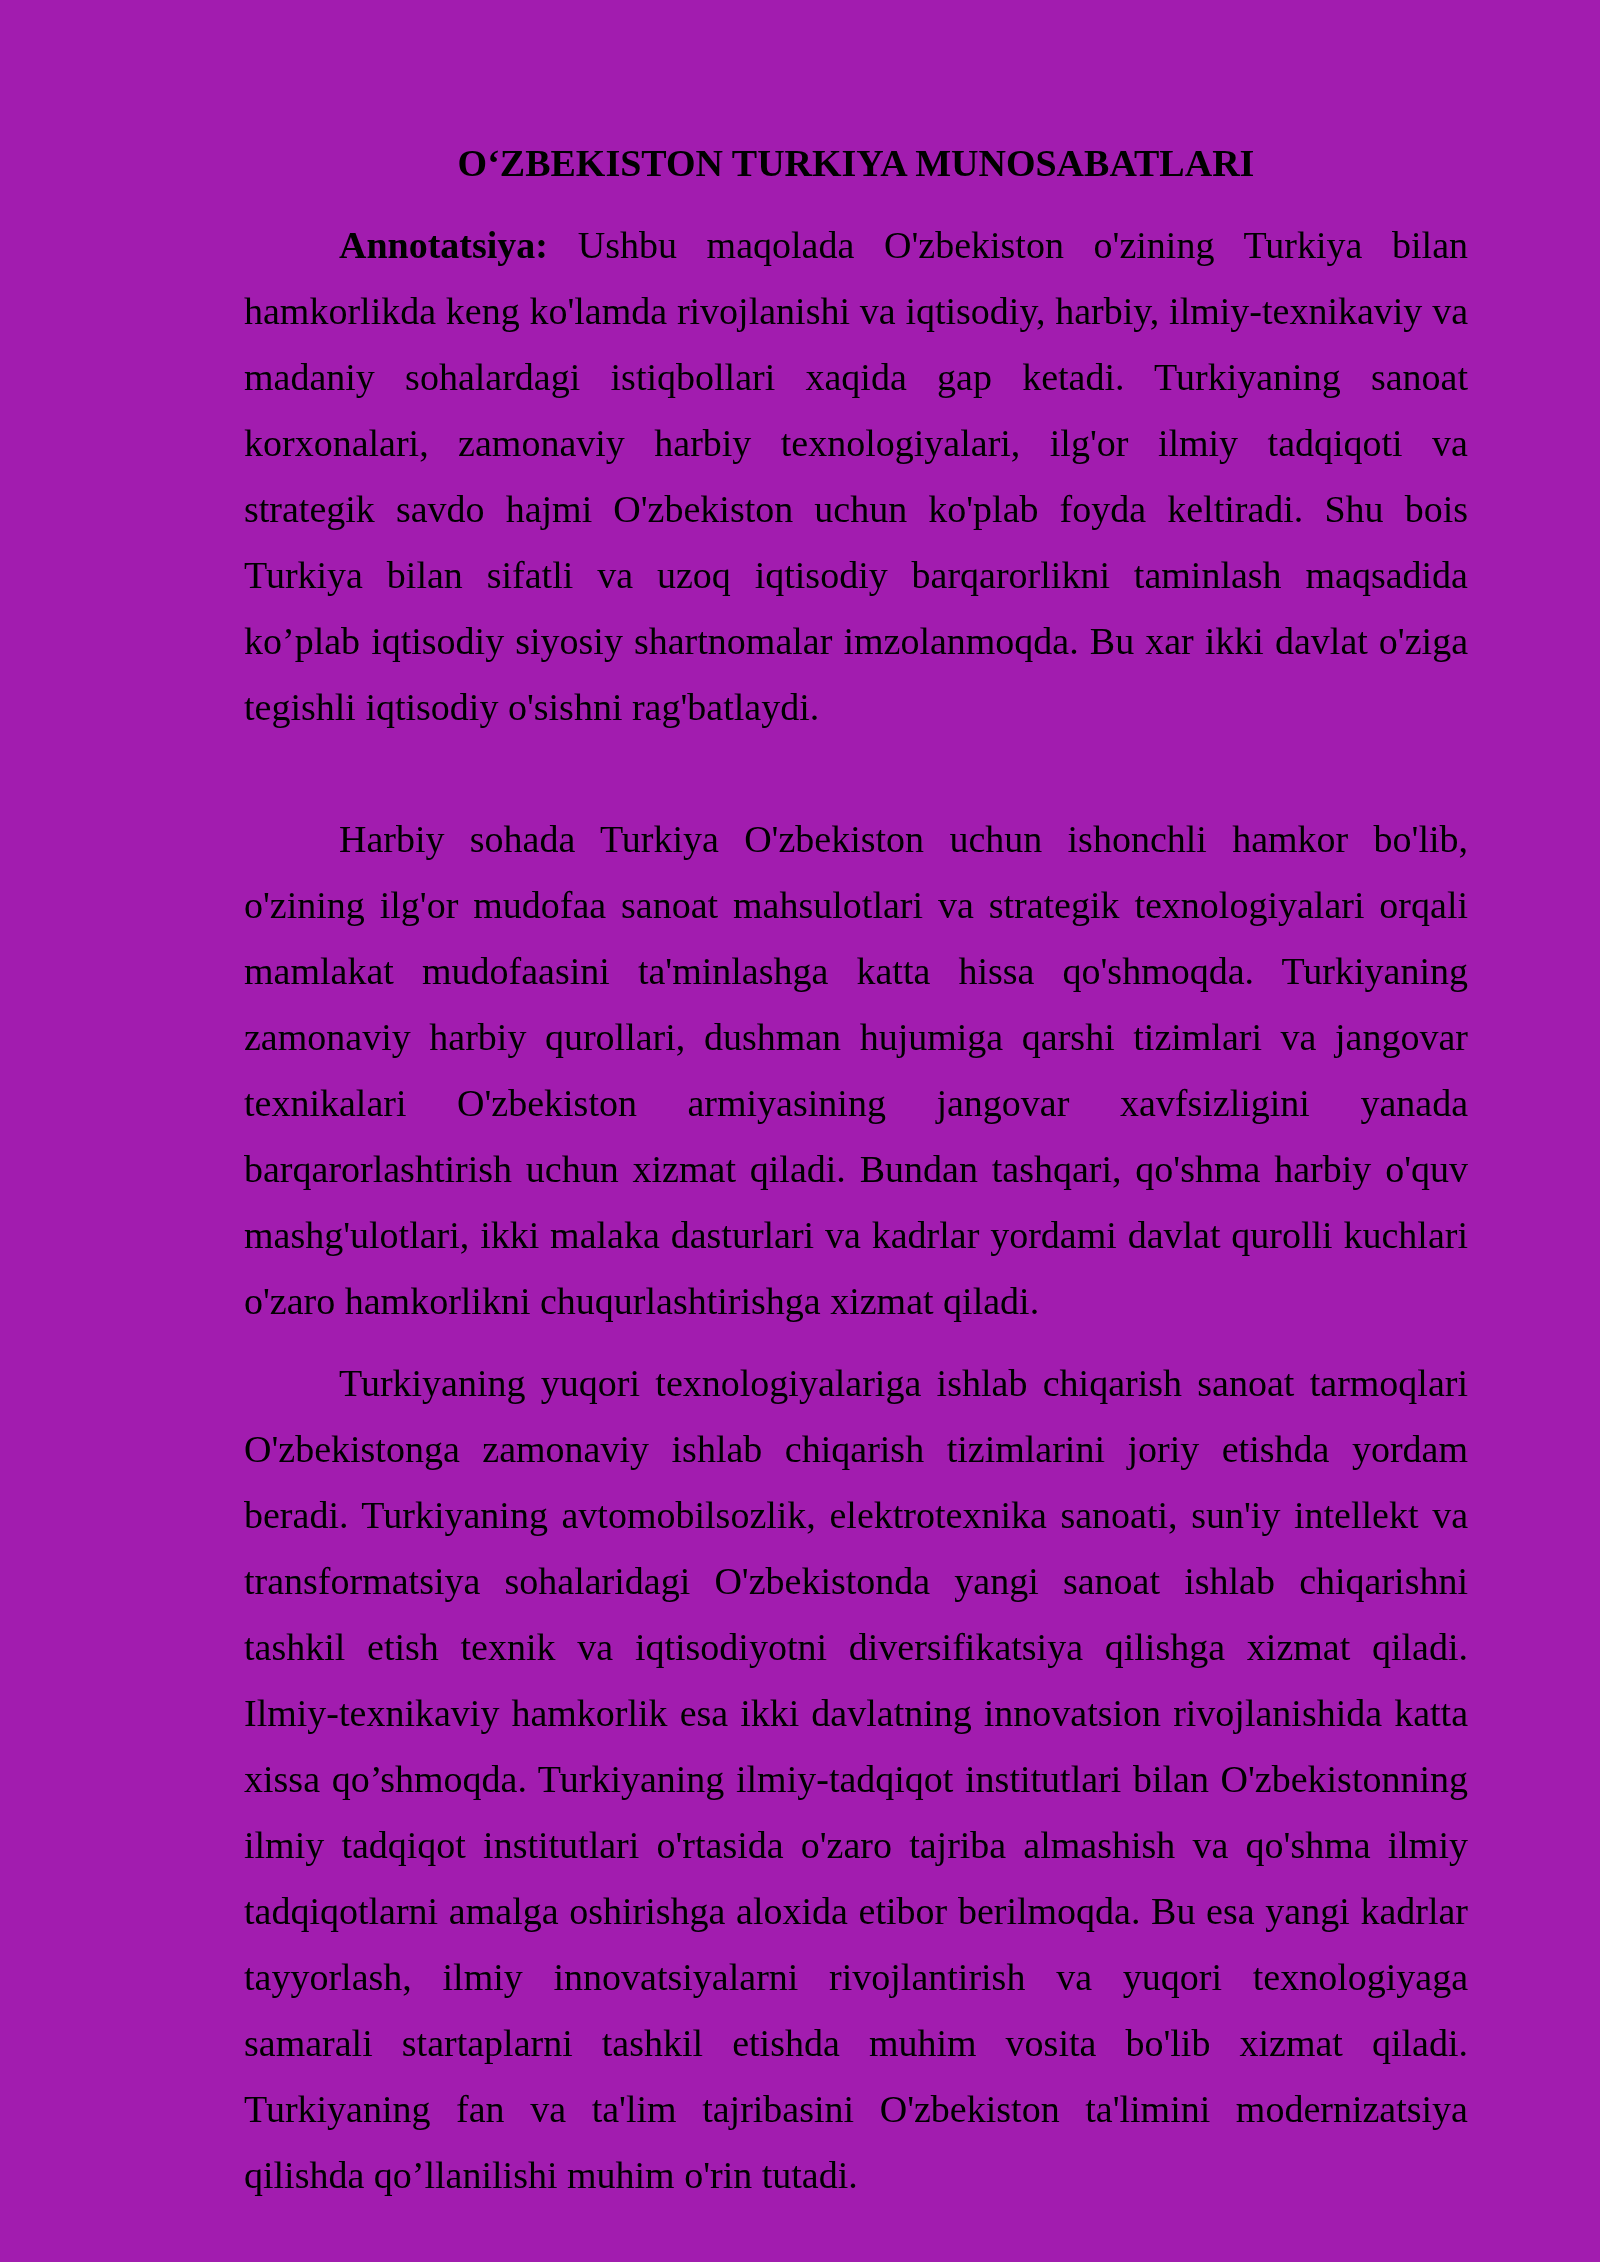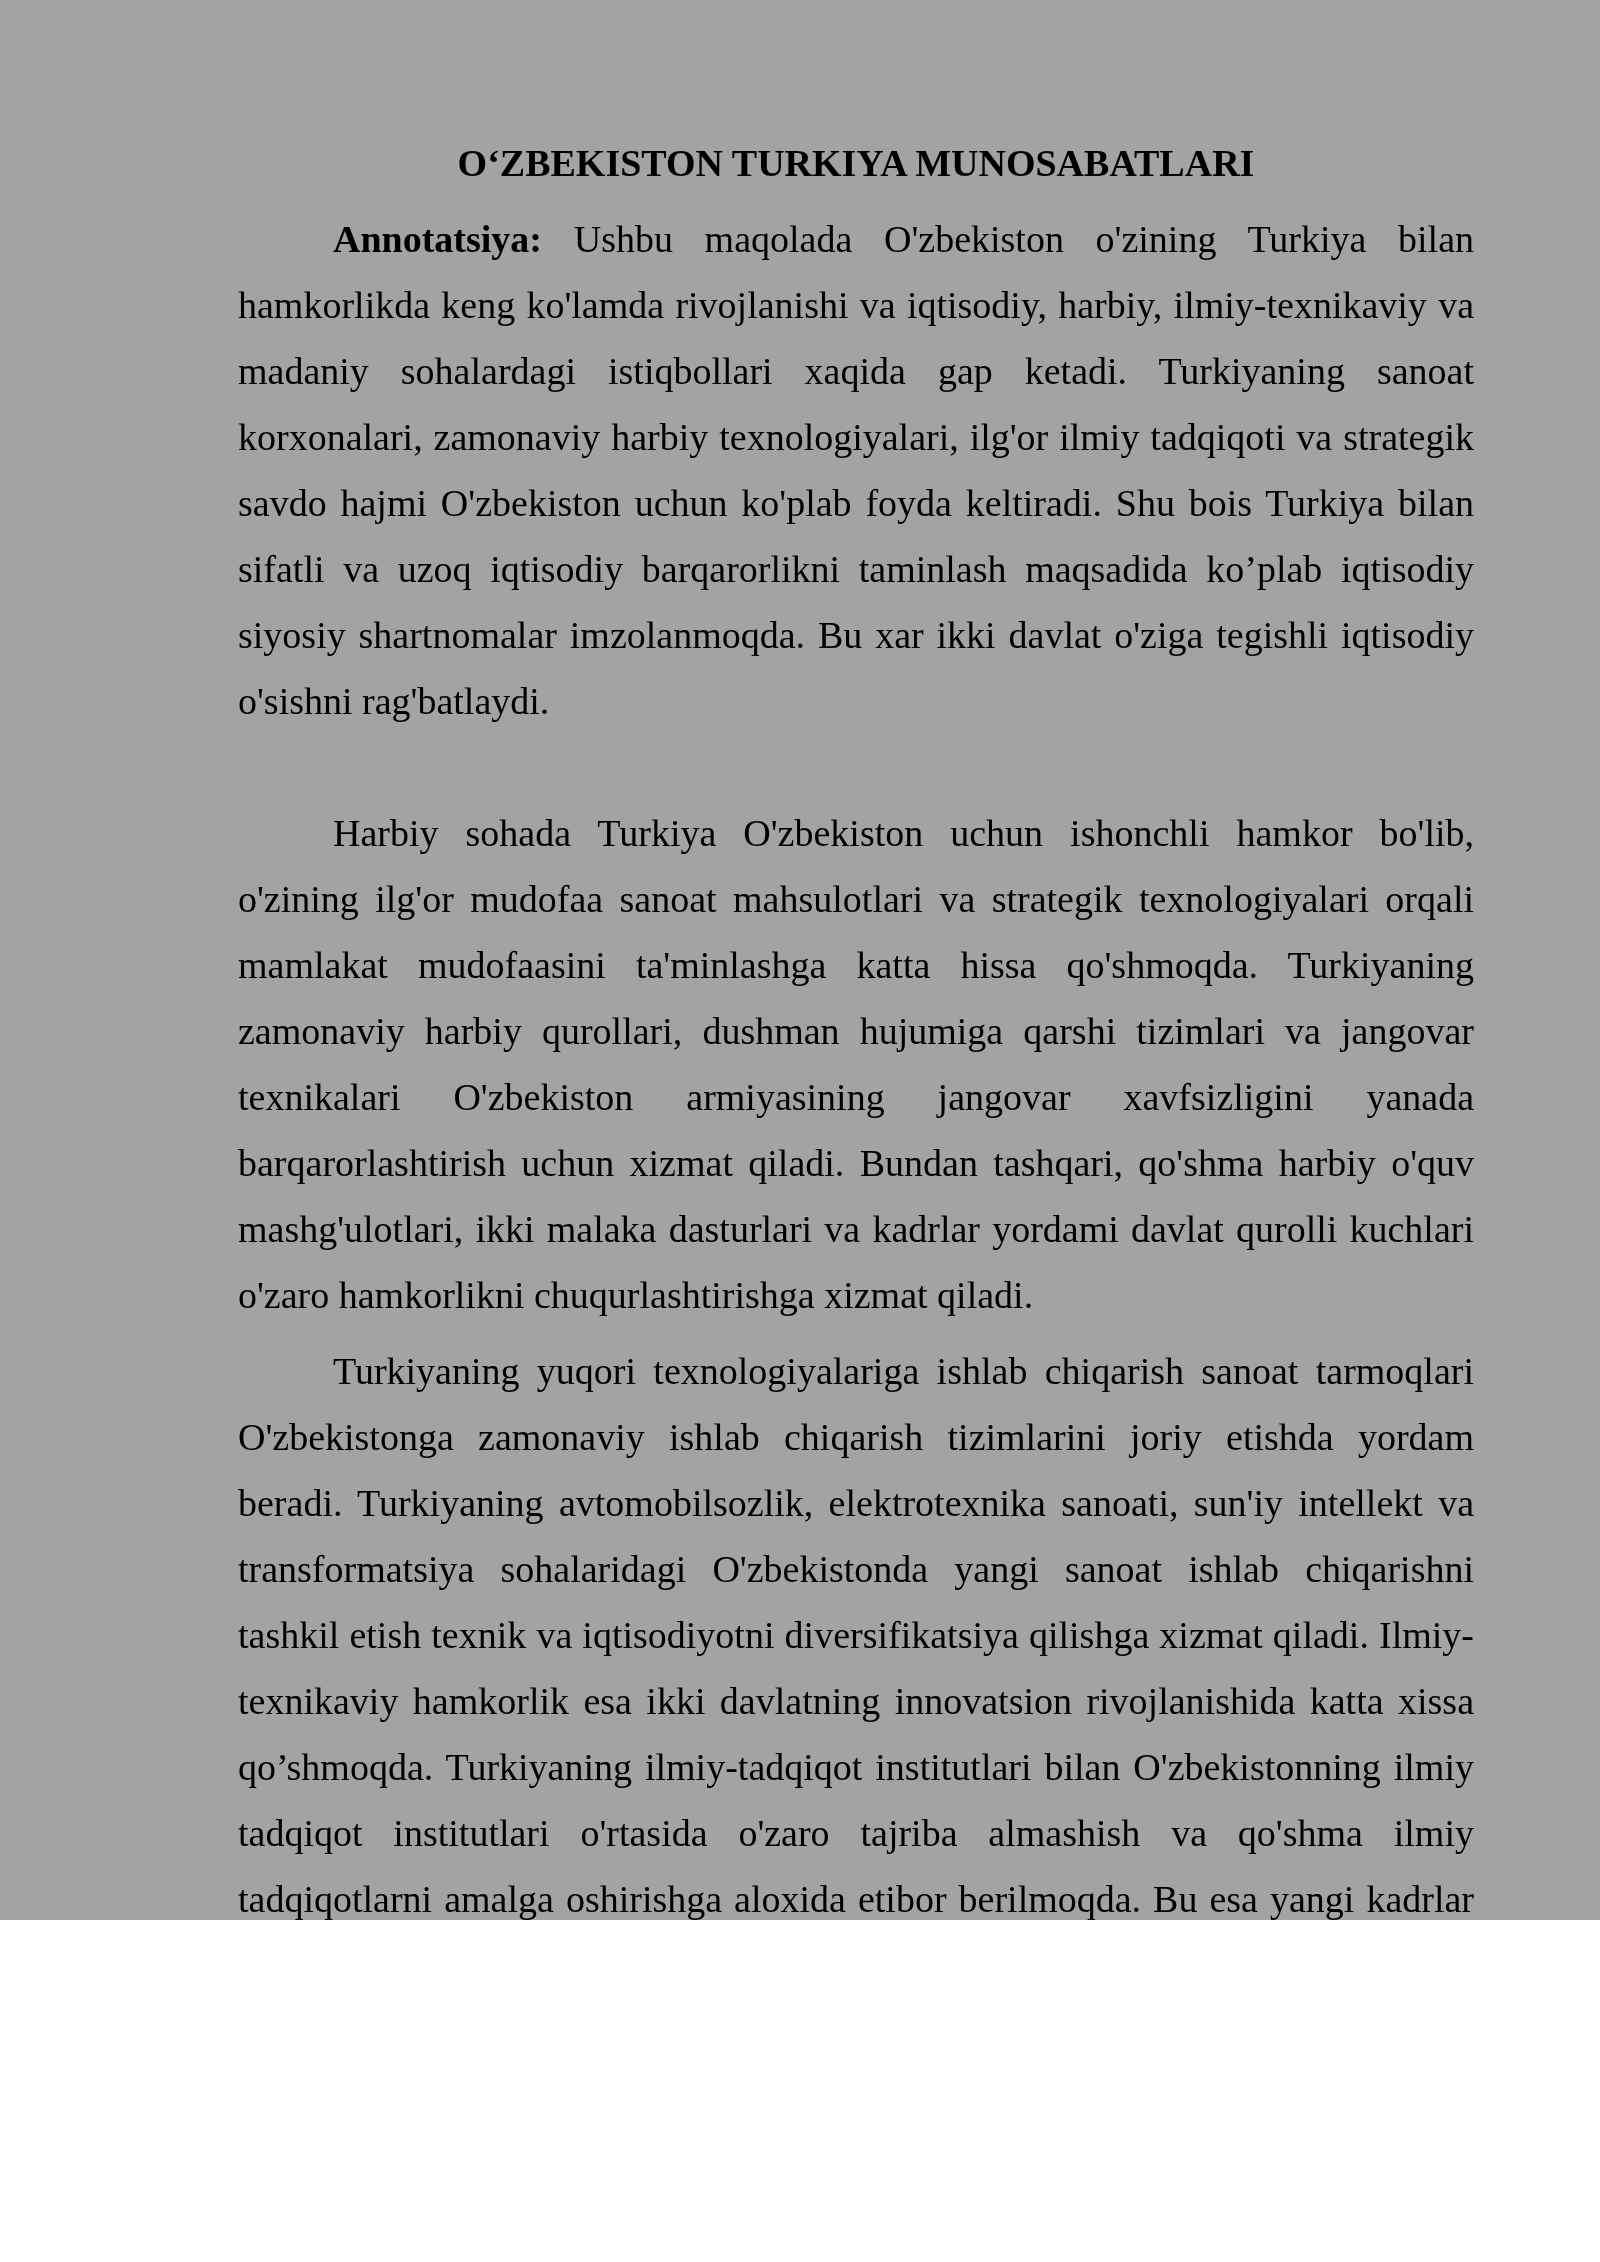--- a/index.html
+++ b/index.html
@@ -3,40 +3,40 @@
 <meta charset="utf-8">
 <style>
   html, body {
     margin: 0;
     padding: 0;
     background: #ffffff;
   }
   .page {
     position: relative;
     width: 1600px;
-    height: 1920px;
-    background: #a3a3a3;
+    height: 2262px;
+    background: #a21caf;
     box-sizing: border-box;
     padding: 130px 116px 0 228px;
     font-family: "Liberation Serif", "DejaVu Serif", serif;
     font-size: 38px;
     line-height: 66px;
     color: #000000;
     overflow: hidden;
   }
   .doc-title {
     margin: 0;
     padding: 0;
     text-align: center;
     font-weight: bold;
     font-size: 38px;
     line-height: 66px;
   }
   .para {
-    margin: 10px;
+    margin: 16px;
     padding: 0;
     text-align: justify;
     text-indent: 95px;
   }
   .para.space-after {
     margin-bottom: 66px;
   }
   .para b {
     font-weight: bold;
   }

